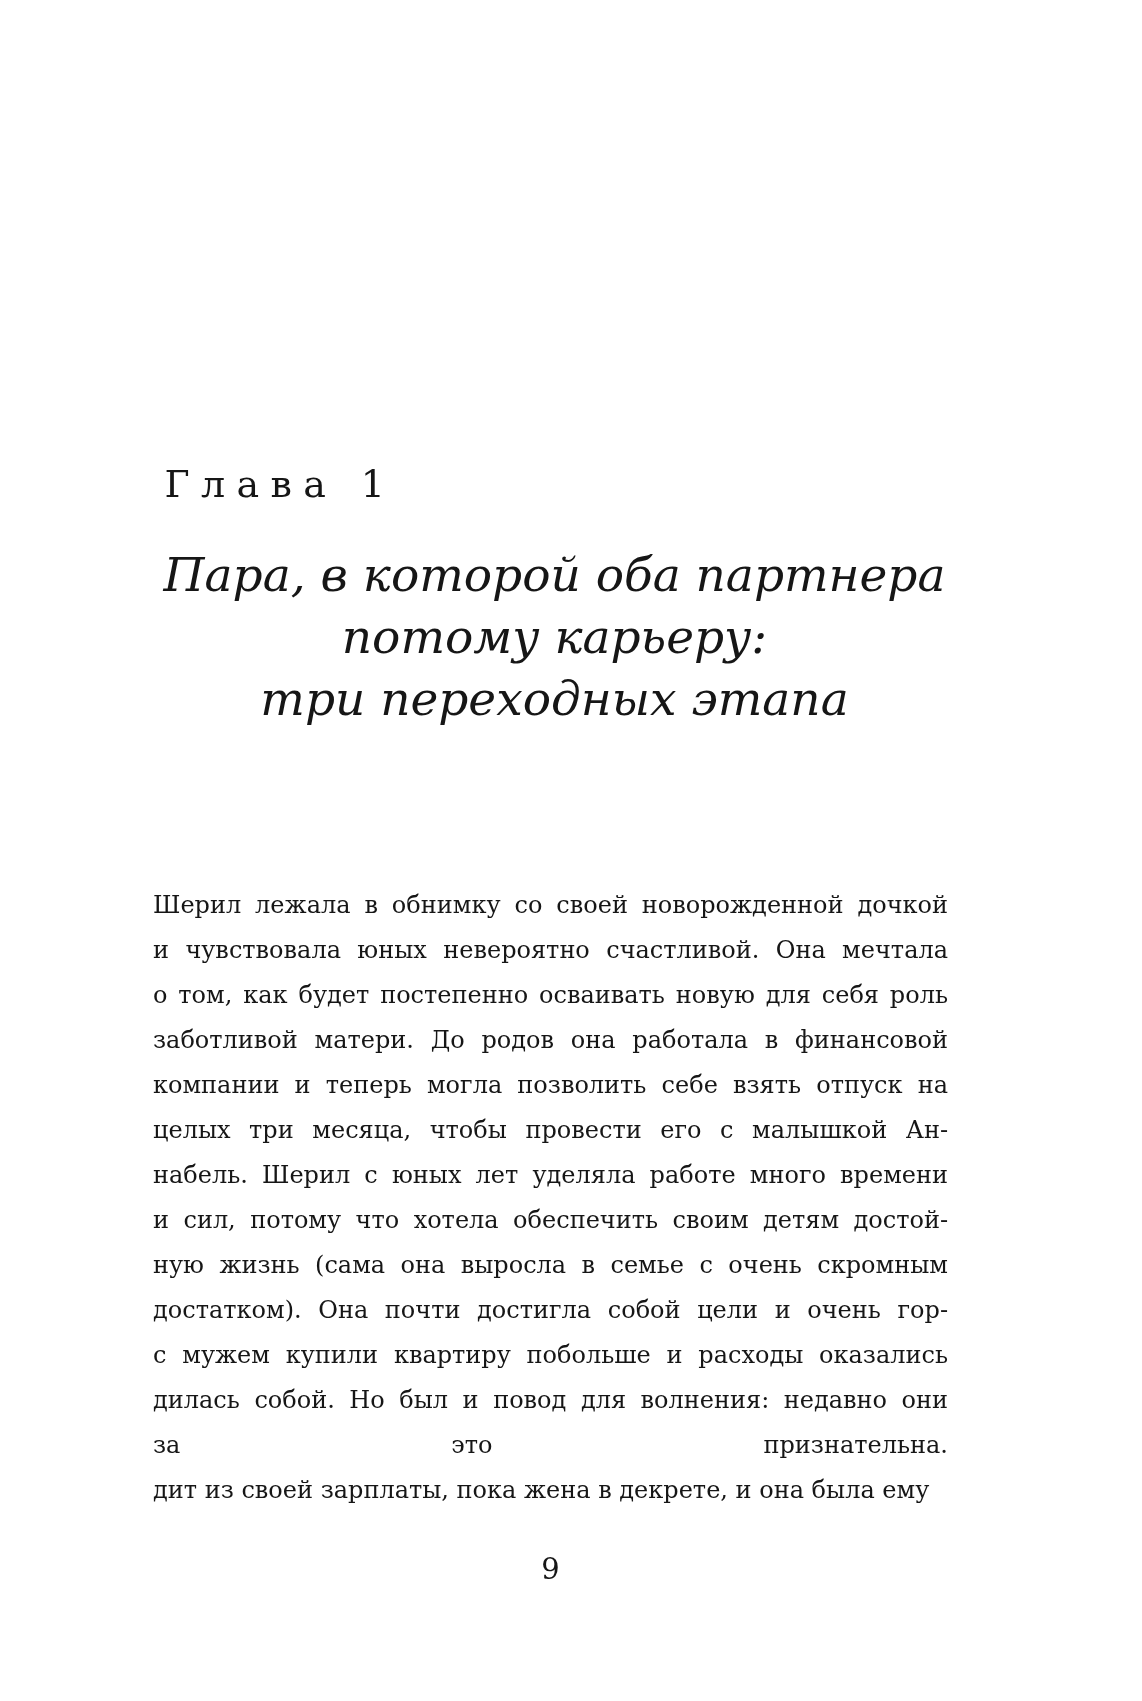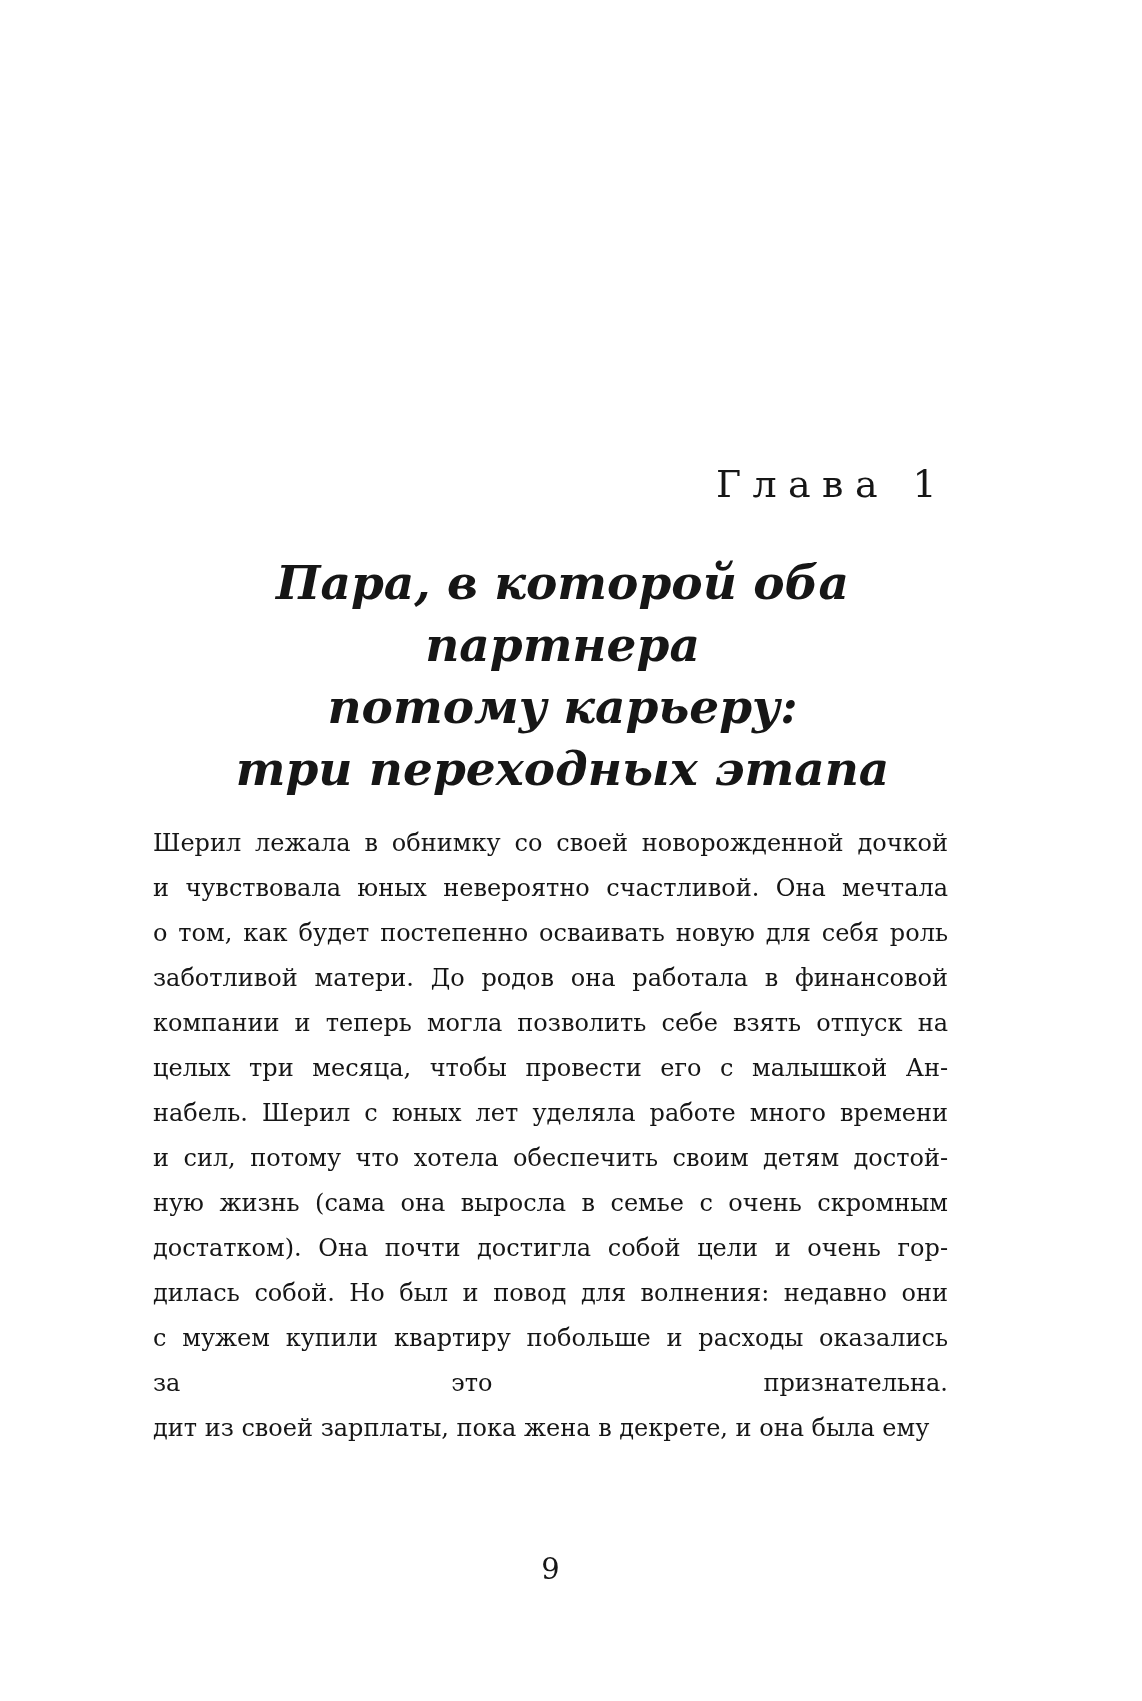--- a/index.html
+++ b/index.html
@@ -20,38 +20,38 @@
     height: 1701px;
     background: #ffffff;
   }
   .content-col {
     position: absolute;
     left: 153px;
     width: 795px;
   }
   .chapter-label {
     top: 462px;
-    text-align: right;
+    text-align: left;
     font-size: 38px;
     line-height: 44px;
     letter-spacing: 0.30em;
     text-indent: 0.30em; 
     white-space: nowrap;
   }
   .chapter-title {
     top: 540px;
     text-align: center;
     font-style: italic;
-    font-weight: bold;
+    font-weight: normal;
     font-size: 47px;
     line-height: 62px;
-    margin: 12px;
+    margin: 4px;
   }
   .body-text {
-    top: 821px;
+    top: 883px;
     font-size: 24px;
     line-height: 45px;
     text-align: justify;
   }
   .body-text .body-line {
     text-align: justify;
     text-align-last: justify;
     white-space: normal;
   }
   .body-text .body-line:last-child {
@@ -84,21 +84,21 @@
       <div class="body-line">Шерил лежала в обнимку со своей новорожденной дочкой</div>
       <div class="body-line">и чувствовала юных невероятно счастливой. Она мечтала</div>
       <div class="body-line">о том, как будет постепенно осваивать новую для себя роль</div>
       <div class="body-line">заботливой матери. До родов она работала в финансовой</div>
       <div class="body-line">компании и теперь могла позволить себе взять отпуск на</div>
       <div class="body-line">целых три месяца, чтобы провести его с малышкой Ан-</div>
       <div class="body-line">набель. Шерил с юных лет уделяла работе много времени</div>
       <div class="body-line">и сил, потому что хотела обеспечить своим детям достой-</div>
       <div class="body-line">ную жизнь (сама она выросла в семье с очень скромным</div>
       <div class="body-line">достатком). Она почти достигла собой цели и очень гор-</div>
+      <div class="body-line">с мужем купили квартиру побольше и расходы оказались</div>
       <div class="body-line">дилась собой. Но был и повод для волнения: недавно они</div>
-      <div class="body-line">с мужем купили квартиру побольше и расходы оказались</div>
       <div class="body-line">за это признательна.</div>
       <div class="body-line">дит из своей зарплаты, пока жена в декрете, и она была ему</div>
     </div>
 
   <div class="page-number">9</div>
 
 </div>
 
 </body></html>

